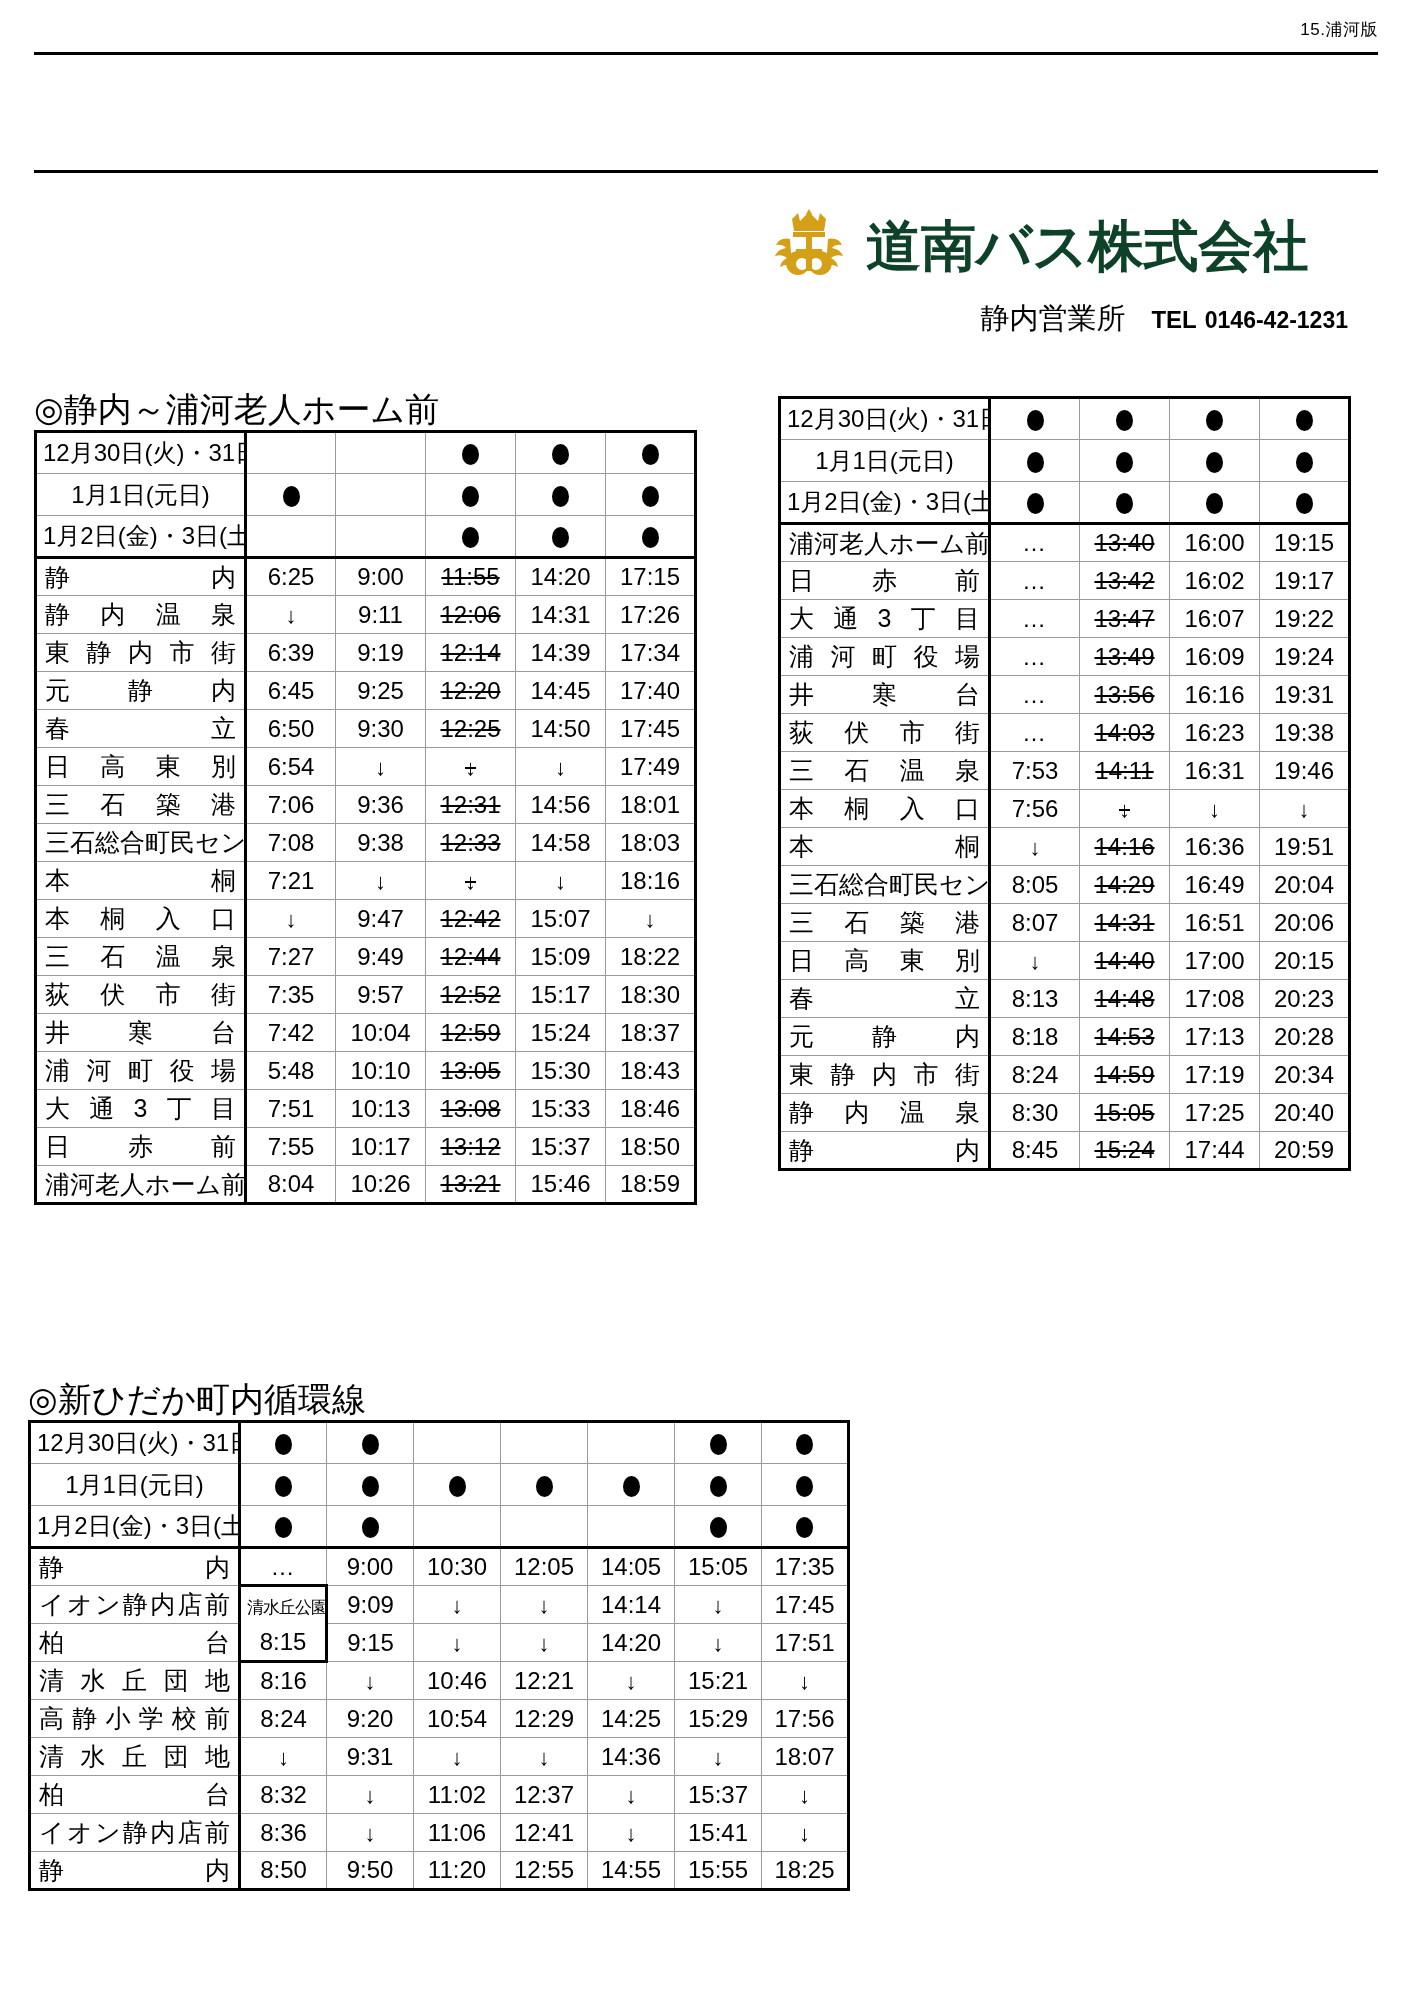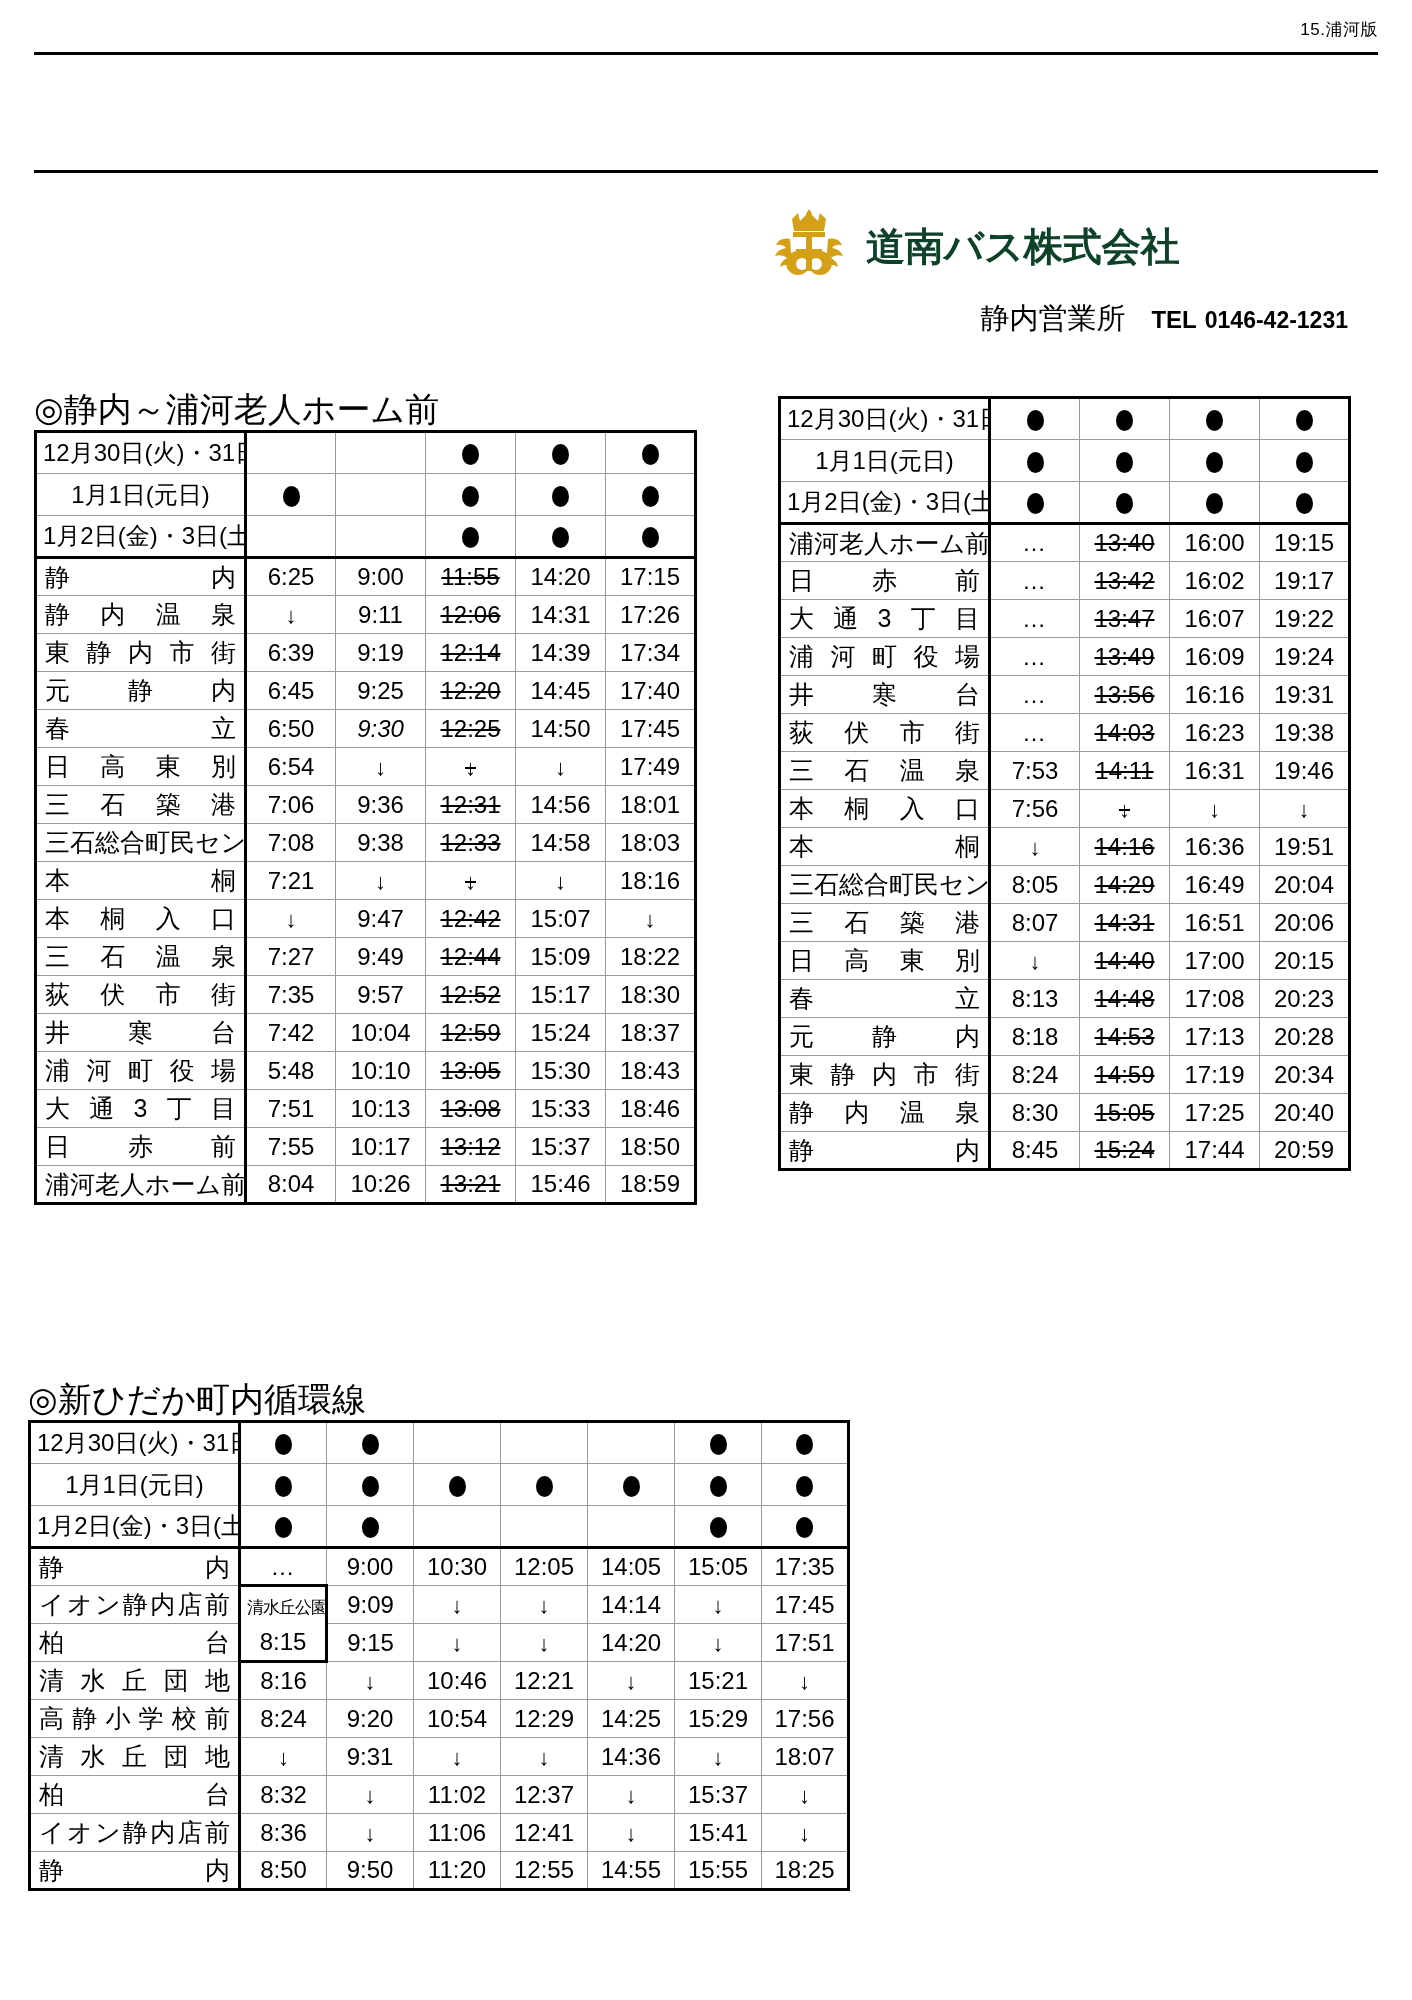--- a/index.html
+++ b/index.html
@@ -50,21 +50,21 @@
 
   
   .company{
     position:absolute; left:770px; top:205px; width:580px;
   }
   .company-row{
     display:flex; align-items:center; gap:18px;
   }
   .logo-mark{ width:78px; height:82px; flex:0 0 auto;}
   .company-name{
-    font-size:39px; font-weight:bold; color:#0d4228;
+    font-size:55px; font-weight:bold; color:#0d4228;
     letter-spacing:0px; line-height:1; white-space:nowrap;
   }
   .company-sub{
     margin-top:12px;
     text-align:right;
     font-size:29px;
     letter-spacing:0px;
     white-space:nowrap;
     padding-right:2px;
   }
@@ -232,21 +232,21 @@
             <td class="namecell" style="width: 210px;">元静内</td>
             <td style="width: 90px;"><span>6:45</span></td>
             <td style="width: 90px;"><span>9:25</span></td>
             <td style="width: 90px;"><span class="strike">12:20</span></td>
             <td style="width: 90px;"><span>14:45</span></td>
             <td class="lastcol" style="width: 90px;"><span>17:40</span></td>
           </tr>
           <tr>
             <td class="namecell" style="width: 210px;">春立</td>
             <td style="width: 90px;"><span>6:50</span></td>
-            <td style="width: 90px; font-style: italic;"><span>9:30</span></td>
+            <td style="width: 90px;"><span>9:30</span></td>
             <td style="width: 90px; margin-top: 40px;"><span class="strike">12:25</span></td>
             <td style="width: 90px;"><span>14:50</span></td>
             <td class="lastcol" style="width: 90px;"><span>17:45</span></td>
           </tr>
           <tr>
             <td class="namecell" style="width: 210px;">日高東別</td>
             <td style="width: 90px;"><span>6:54</span></td>
             <td style="width: 90px;"><span class="arrow">↓</span></td>
             <td style="width: 90px;"><span class="strike arrow">↓</span></td>
             <td style="width: 90px;"><span class="arrow">↓</span></td>

